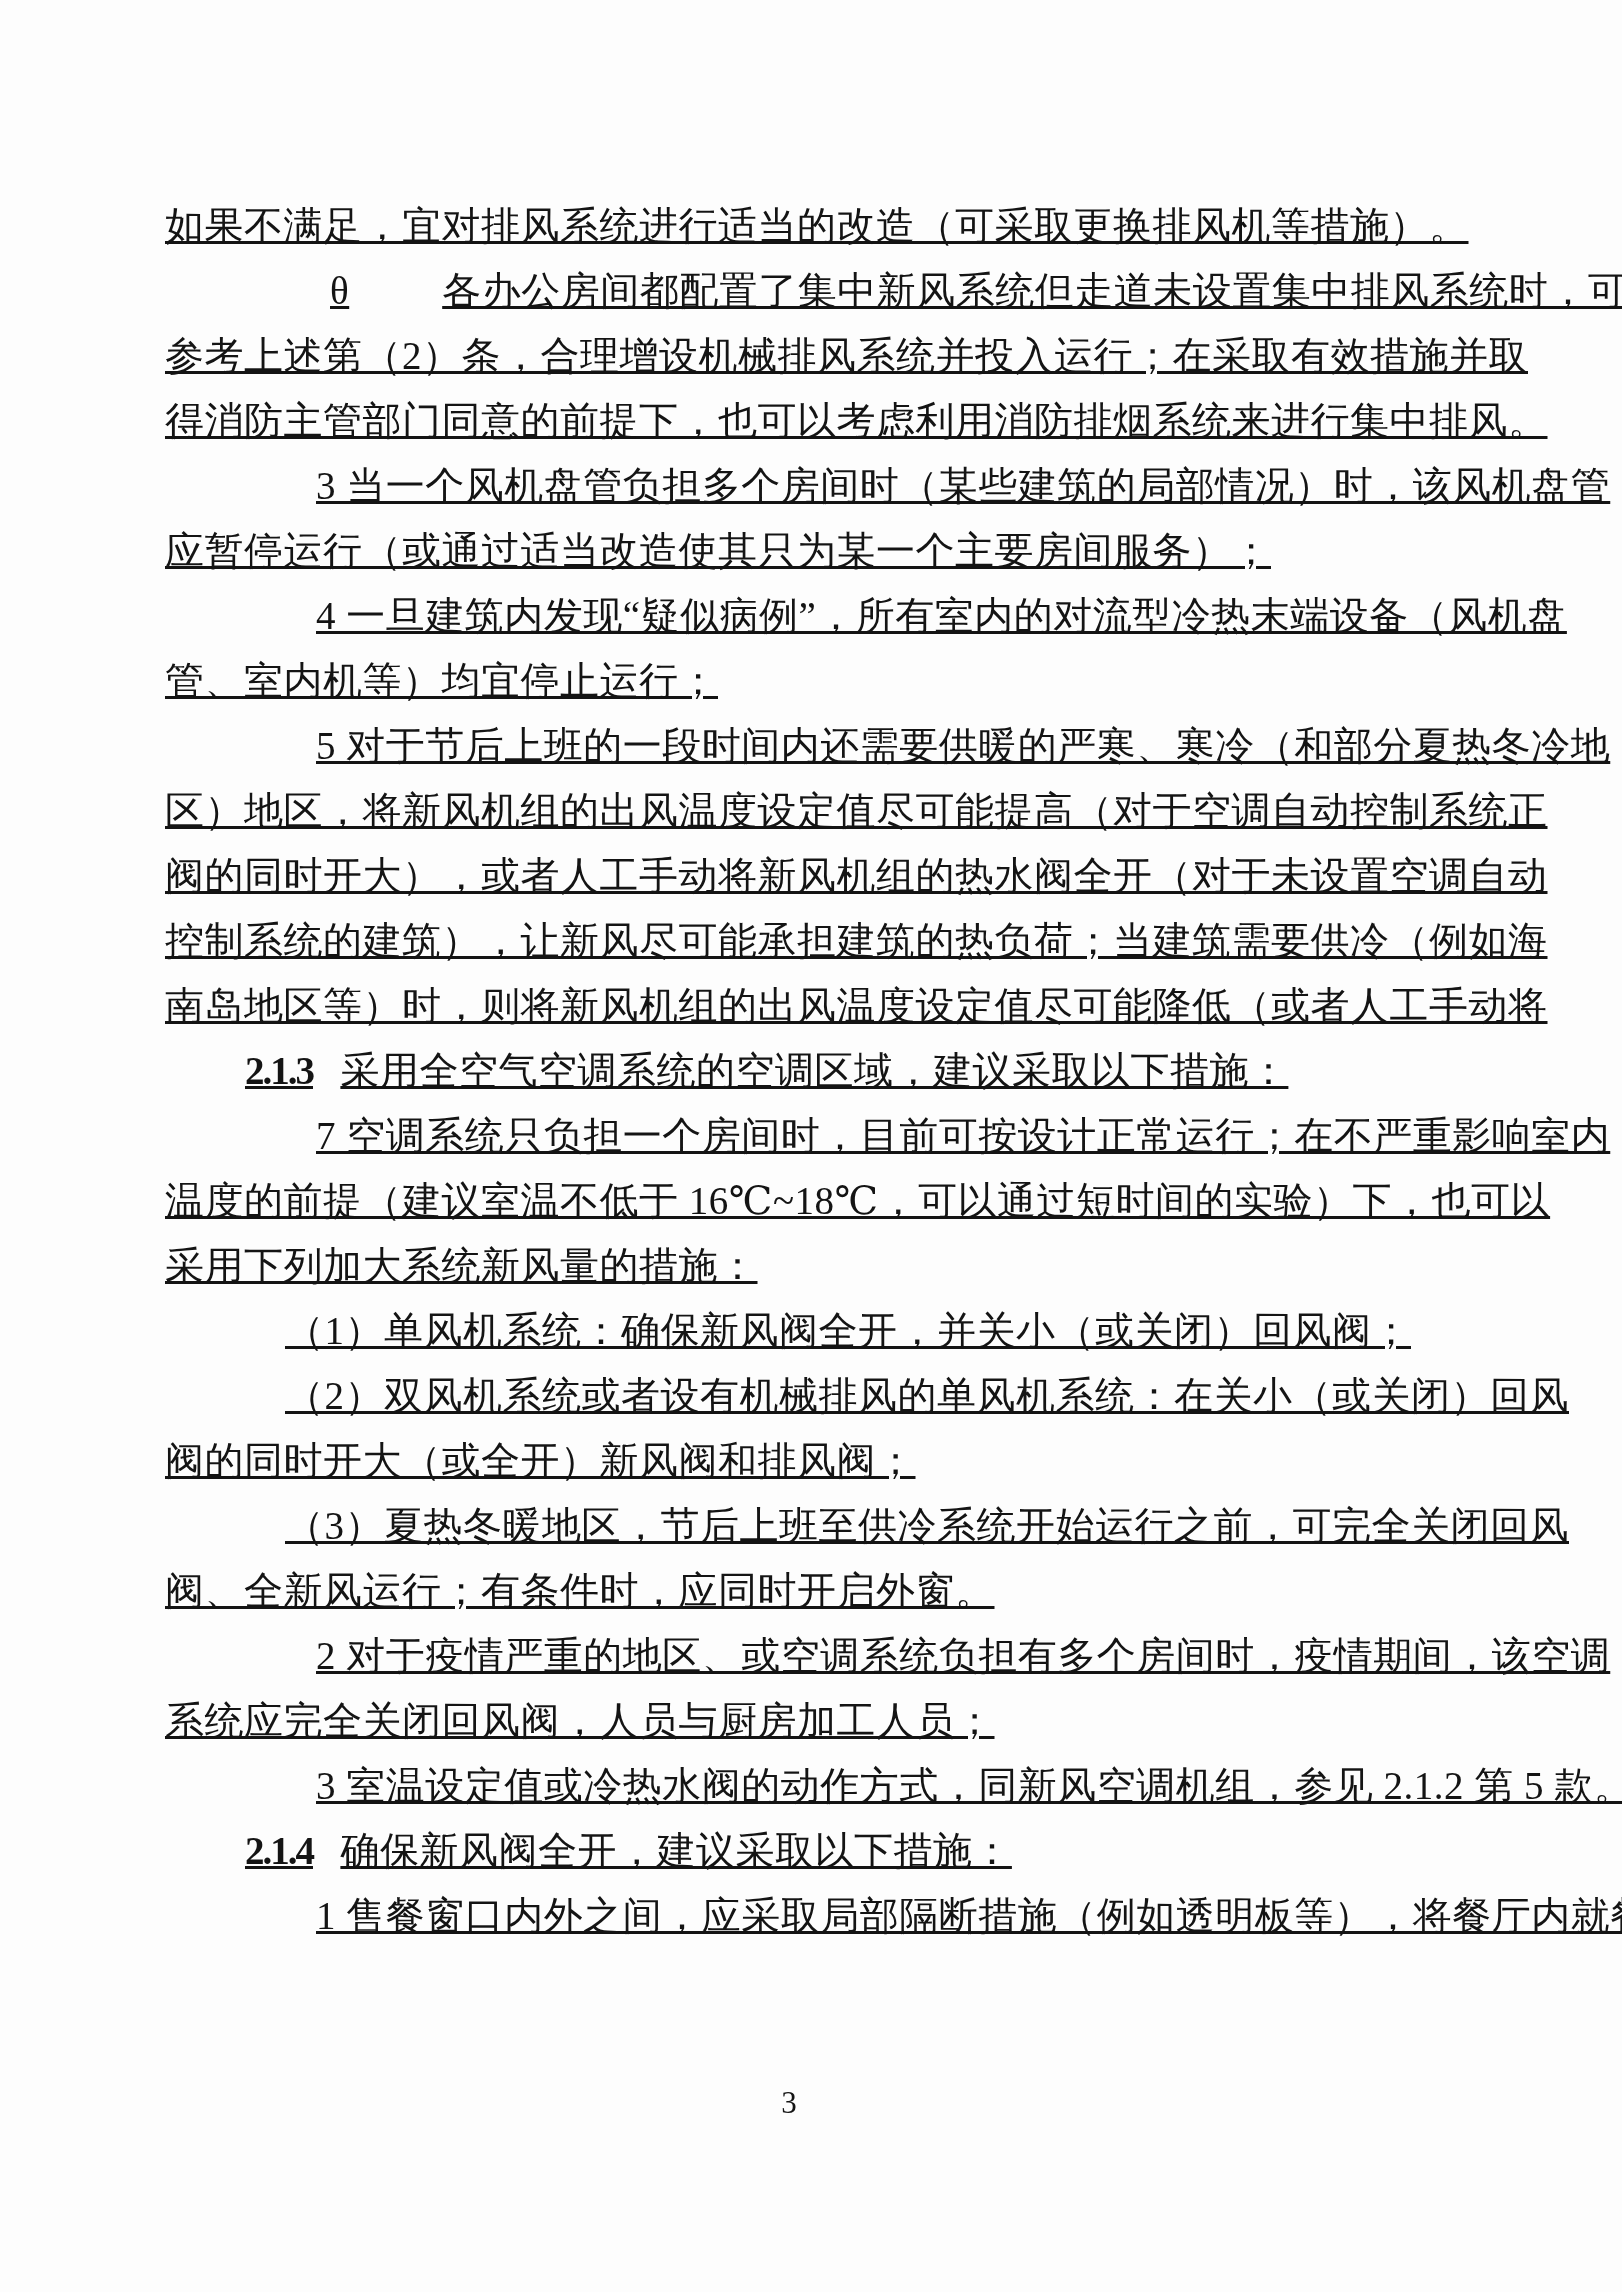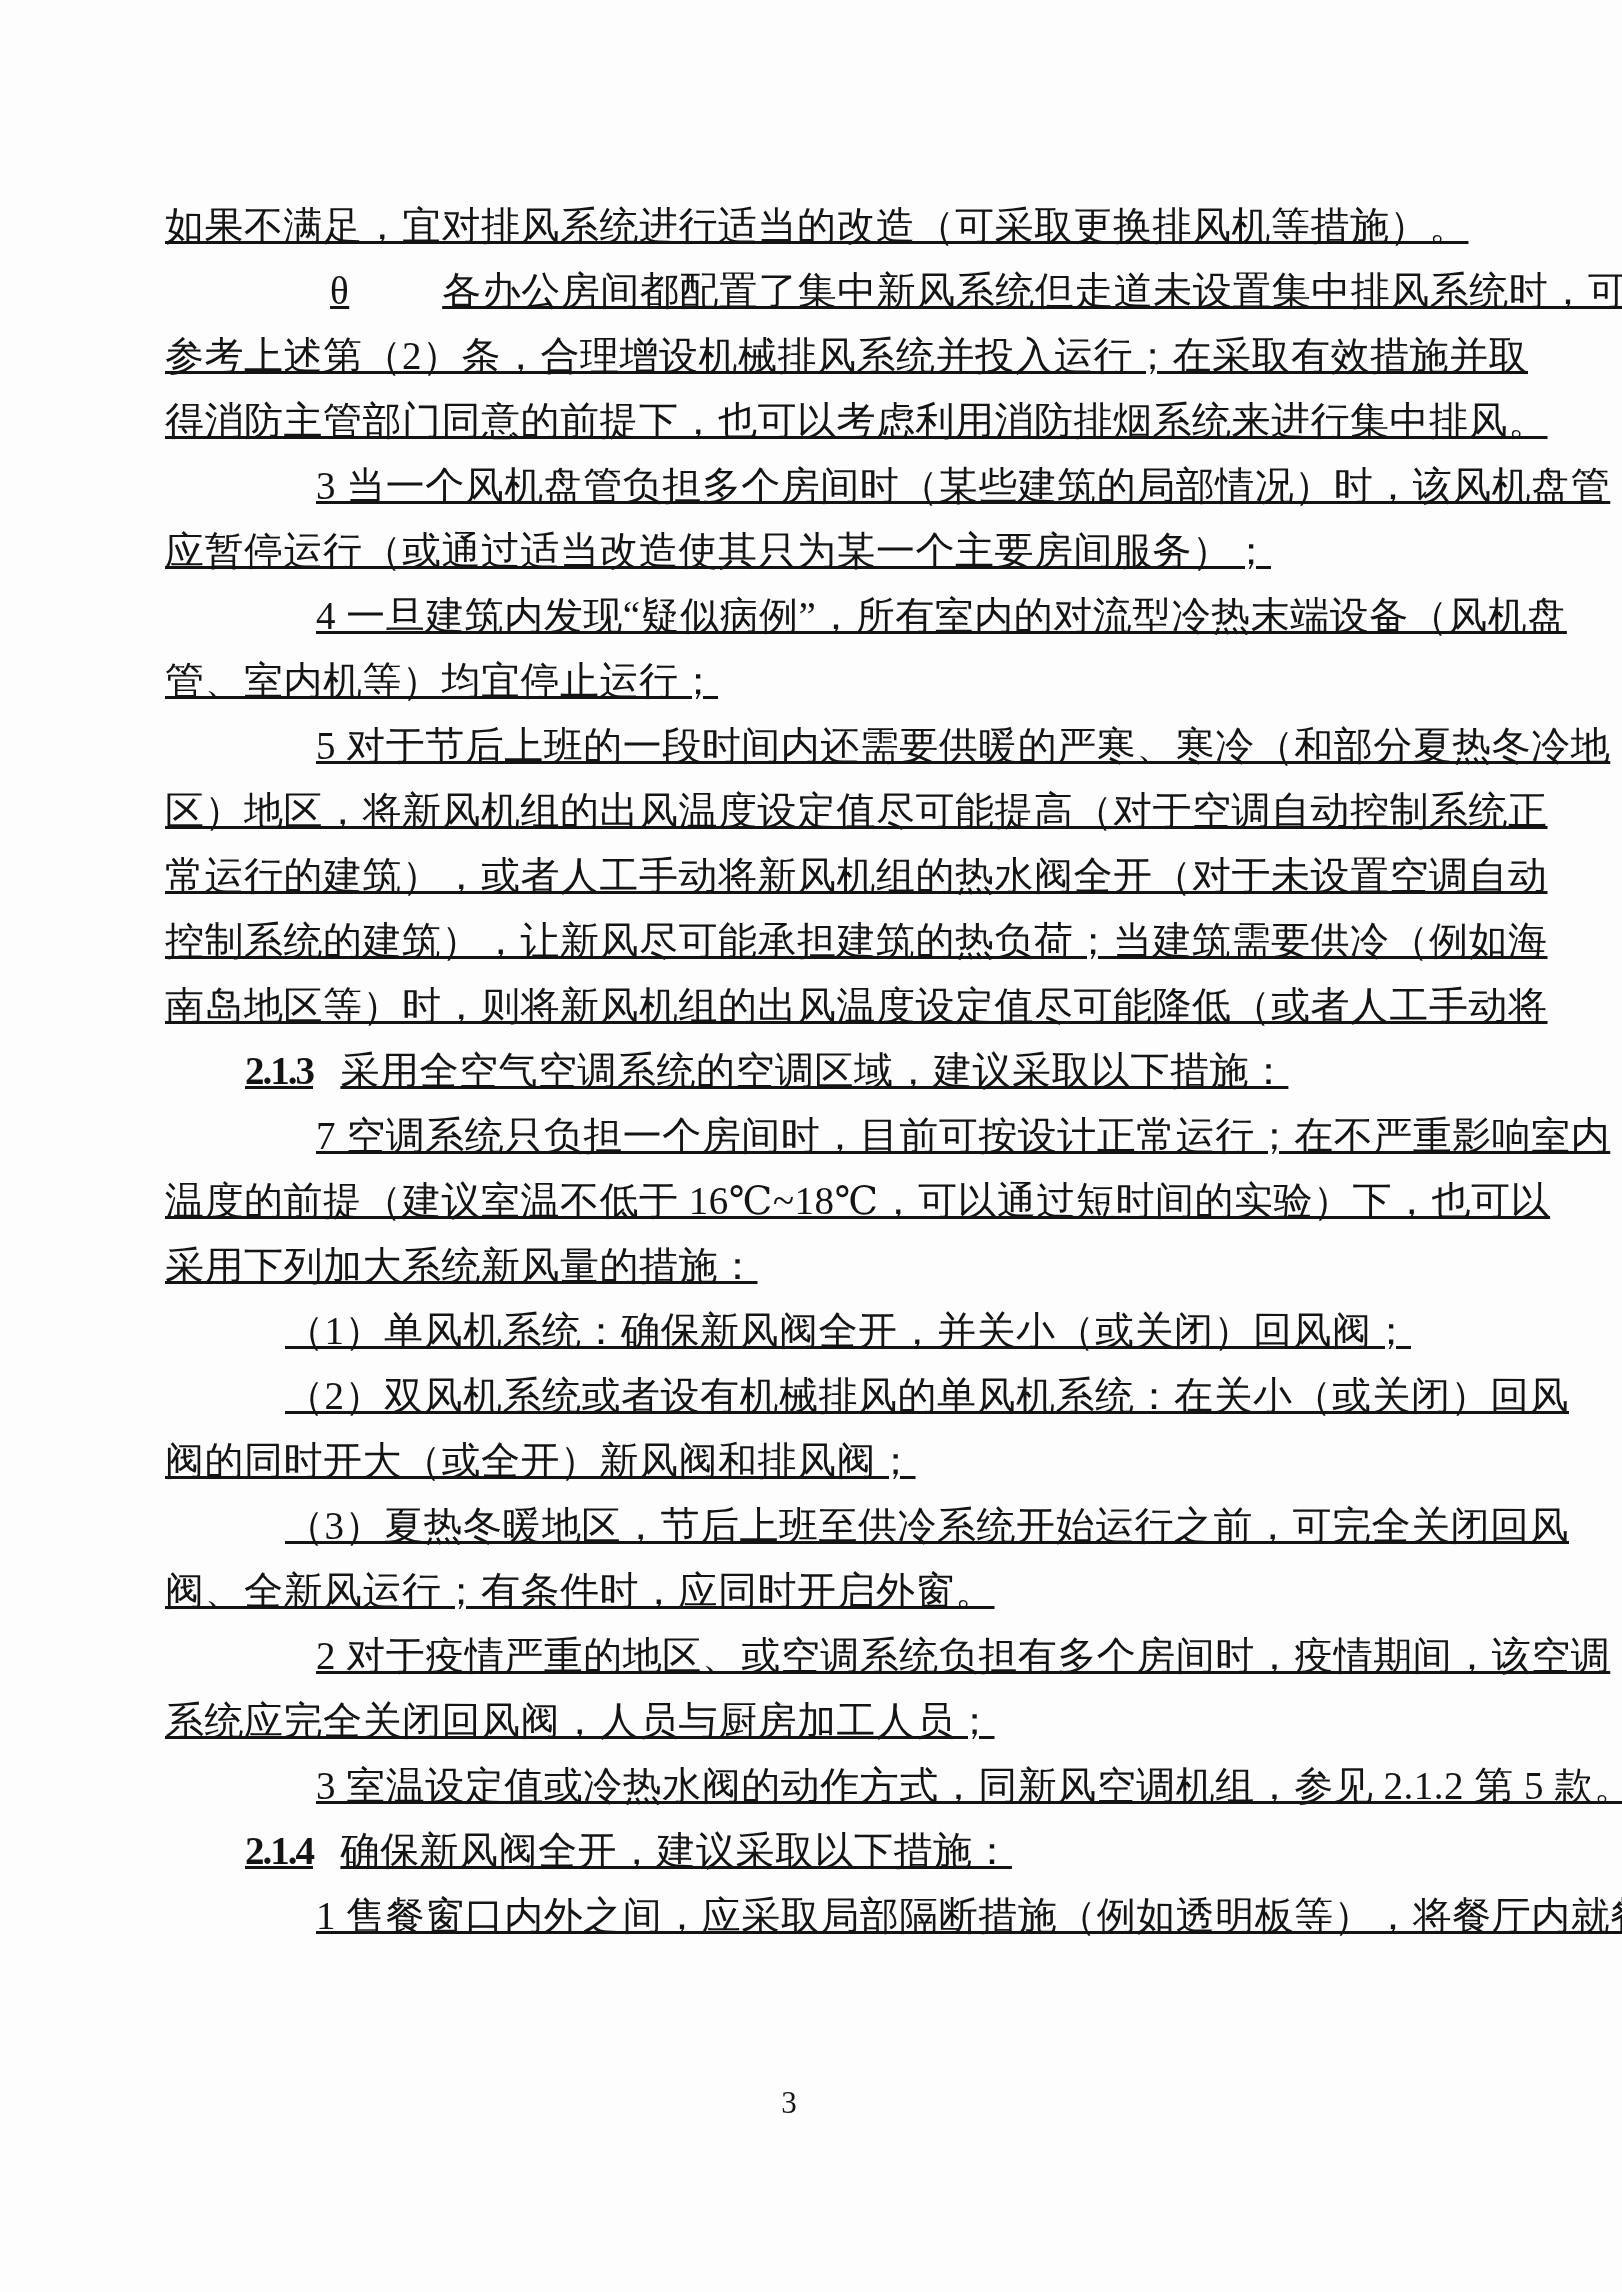--- a/index.html
+++ b/index.html
@@ -66,21 +66,21 @@
       <div class="line cont">如果不满足，宜对排风系统进行适当的改造（可采取更换排风机等措施）。</div>
       <div class="line theta"><span class="theta-num">θ</span><span>各办公房间都配置了集中新风系统但走道未设置集中排风系统时，可</span></div>
       <div class="line cont">参考上述第（2）条，合理增设机械排风系统并投入运行；在采取有效措施并取</div>
       <div class="line cont">得消防主管部门同意的前提下，也可以考虑利用消防排烟系统来进行集中排风。</div>
       <div class="line item">3 当一个风机盘管负担多个房间时（某些建筑的局部情况）时，该风机盘管</div>
       <div class="line cont">应暂停运行（或通过适当改造使其只为某一个主要房间服务）；</div>
       <div class="line item">4 一旦建筑内发现“疑似病例”，所有室内的对流型冷热末端设备（风机盘</div>
       <div class="line cont">管、室内机等）均宜停止运行；</div>
       <div class="line item">5 对于节后上班的一段时间内还需要供暖的严寒、寒冷（和部分夏热冬冷地</div>
       <div class="line cont">区）地区，将新风机组的出风温度设定值尽可能提高（对于空调自动控制系统正</div>
-      <div class="line cont">常运行的建筑），或者人工手动将新风机组的热水阀全开（对于未设置空调自动</div>
+      <div class="line cont">阀的同时开大），或者人工手动将新风机组的热水阀全开（对于未设置空调自动</div>
       <div class="line cont">控制系统的建筑），让新风尽可能承担建筑的热负荷；当建筑需要供冷（例如海</div>
       <div class="line cont">南岛地区等）时，则将新风机组的出风温度设定值尽可能降低（或者人工手动将</div>
       <div class="line heading"><span class="sec-num">2.1.3</span><span>采用全空气空调系统的空调区域，建议采取以下措施：</span></div>
       <div class="line item">7 空调系统只负担一个房间时，目前可按设计正常运行；在不严重影响室内</div>
       <div class="line cont">温度的前提（建议室温不低于 16℃~18℃，可以通过短时间的实验）下，也可以</div>
       <div class="line cont">采用下列加大系统新风量的措施：</div>
       <div class="line paren">（1）单风机系统：确保新风阀全开，并关小（或关闭）回风阀；</div>
       <div class="line paren">（2）双风机系统或者设有机械排风的单风机系统：在关小（或关闭）回风</div>
       <div class="line cont">阀的同时开大（或全开）新风阀和排风阀；</div>
       <div class="line paren">（3）夏热冬暖地区，节后上班至供冷系统开始运行之前，可完全关闭回风</div>

